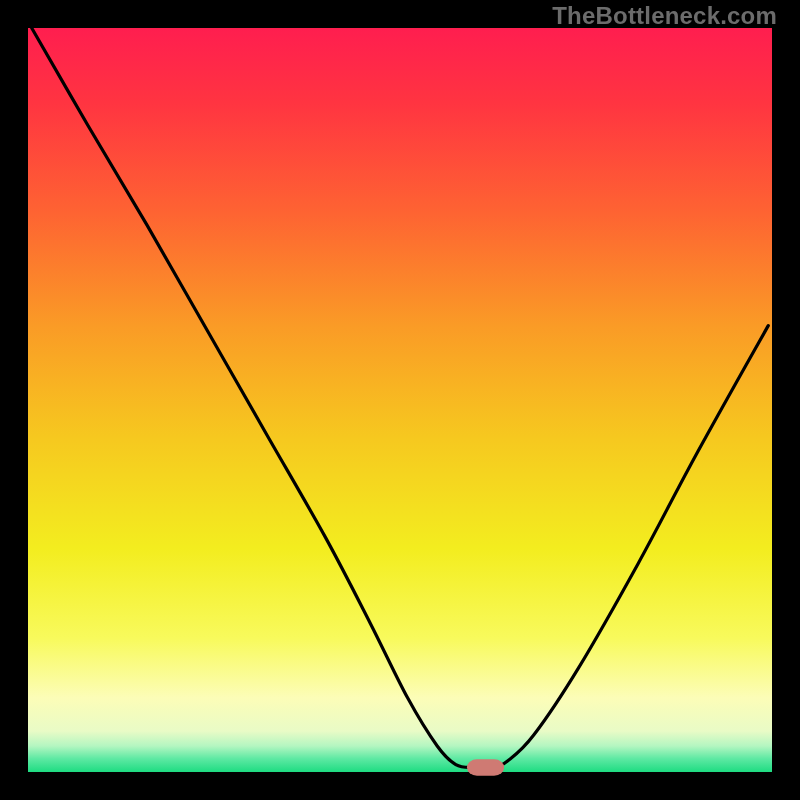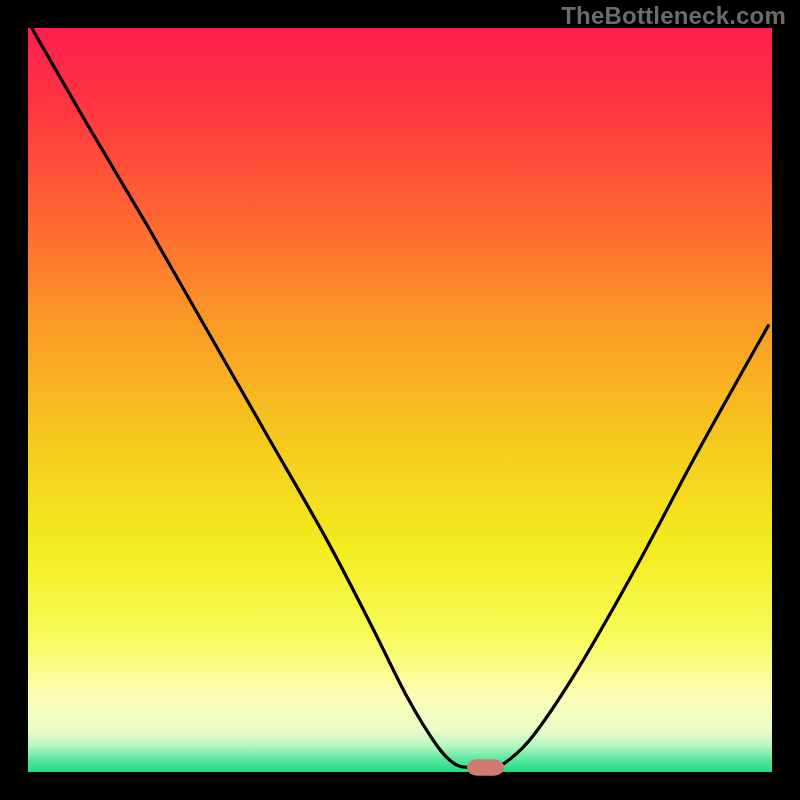--- a/index.html
+++ b/index.html
@@ -11,21 +11,21 @@
     overflow: hidden;
   }
   .container {
     position: relative;
     width: 800px;
     height: 800px;
   }
   .watermark {
     position: absolute;
     top: 2px;
-    right: 14px;
+    right: 23px;
     font-family: Arial, Helvetica, sans-serif;
     font-size: 24px;
     font-weight: bold;
     color: #6c6c6c;
     letter-spacing: 0.2px;
     z-index: 2;
   }
   svg {
     position: absolute;
     top: 0;

